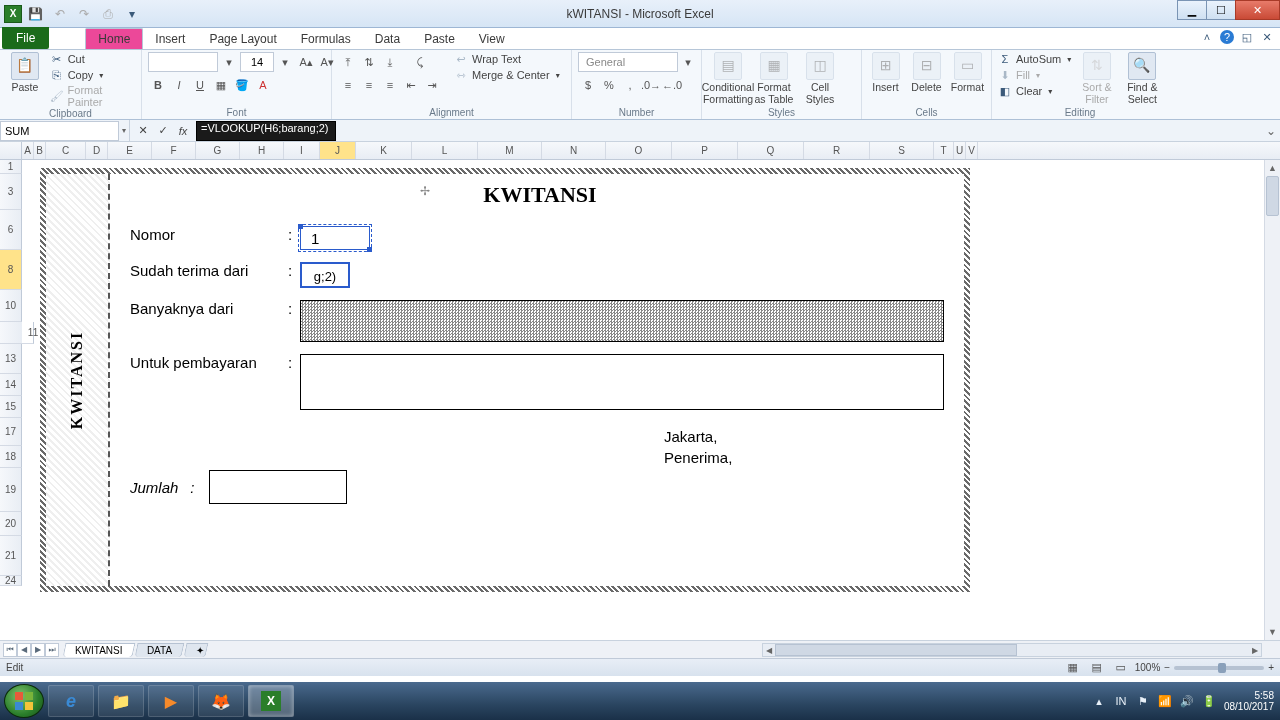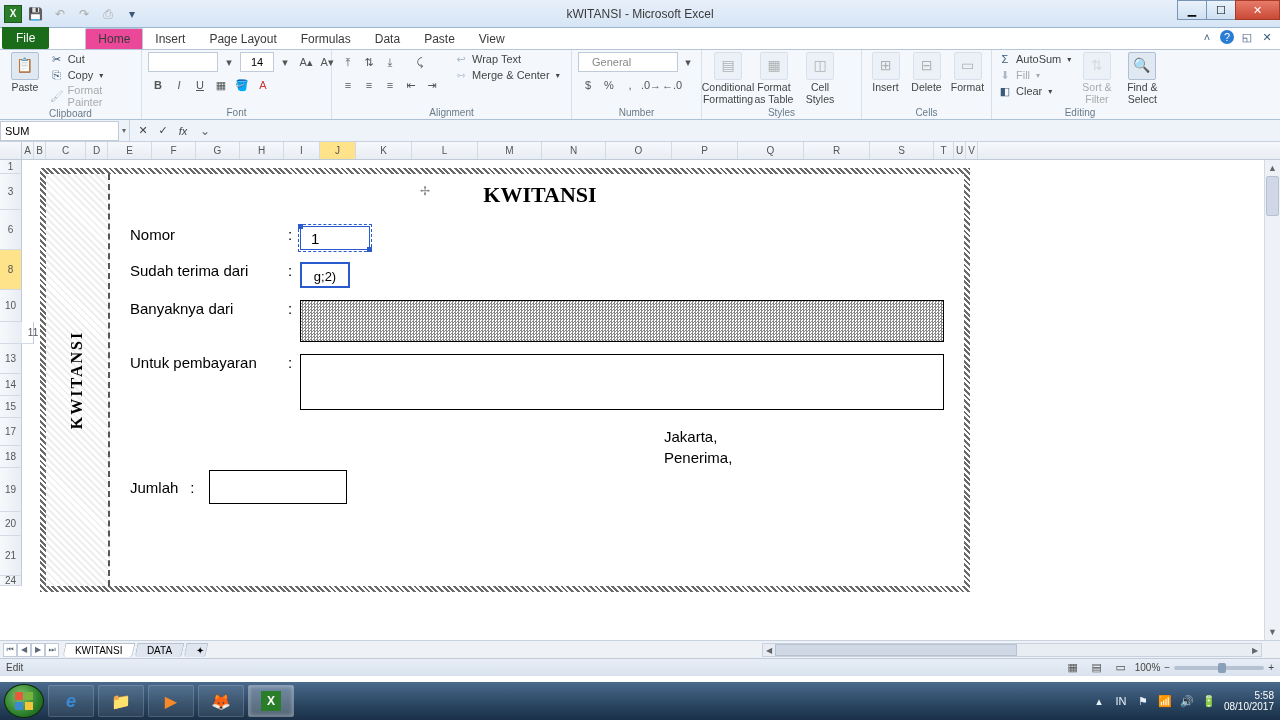--- a/index.html
+++ b/index.html
@@ -31,21 +31,21 @@
 .group { border-right: 1px solid #d8e0ea; padding: 2px 6px 0 6px; display: flex; flex-direction: column; justify-content: space-between; }
 .group-body { display: flex; gap: 6px; align-items: flex-start; flex: 1; }
 .group-label { font-size: 10px; color: #6a7a8a; text-align: center; padding-bottom: 1px; }
 .big-btn { display: flex; flex-direction: column; align-items: center; gap: 2px; width: 40px; font-size: 10.5px; color: #444; text-align: center; line-height: 1.1; }
 .big-btn .bi { width: 28px; height: 28px; background: #e0e8f2; border: 1px solid #b0c0d4; border-radius: 2px; display: flex; align-items: center; justify-content: center; font-size: 14px; }
 .small-list { display: flex; flex-direction: column; gap: 2px; font-size: 11px; color: #444; }
 .small-item { display: flex; align-items: center; gap: 4px; }
 .si-icon { width: 14px; height: 14px; display: inline-flex; align-items: center; justify-content: center; color: #3b5a7a; font-size: 11px; }
 .mini-btn { width: 20px; height: 20px; border: 1px solid transparent; display: inline-flex; align-items: center; justify-content: center; font-size: 11px; color: #555; }
 .btn-row { display: flex; gap: 1px; }
-.font-select { width: 70px; height: 20px; border: 1px solid #c0cad8; background: #fff; font-size: 11px; padding-left: 13px; color: #888; }
+.font-select { width: 70px; height: 20px; border: 1px solid #c0cad8; background: #fff; font-size: 11px; padding-left: 7px; color: #888; }
 .size-select { width: 34px; height: 20px; border: 1px solid #c0cad8; background: #fff; font-size: 11px; text-align: center; }
 .disabled { color: #aaa !important; }
 .disabled .bi, .disabled .si-icon, .disabled svg { opacity: 0.4; }
 
 
 .fxrow { height: 22px; border-bottom: 1px solid #c8d2de; display: flex; align-items: stretch; background: #eef3f9; }
 .namebox { width: 130px; border-right: 1px solid #c8d2de; display: flex; align-items: center; }
 .namebox input { width: 100%; border: none; background: #fff; height: 20px; padding: 0 4px; font-size: 11px; border: 1px solid #c0cad8; }
 .fx-btns { display: flex; align-items: center; gap: 2px; padding: 0 4px; }
 .fx-btn { width: 18px; height: 18px; display: flex; align-items: center; justify-content: center; font-size: 11px; color: #444; cursor: pointer; }
@@ -81,21 +81,21 @@
 .doc-label { width: 158px; }
 .doc-colon { width: 12px; }
 .box-1 { width: 70px; height: 24px; border: 1px solid #2a5bcc; outline: 1px dashed #2a5bcc; outline-offset: 1px; display: flex; align-items: center; padding-left: 10px; position: relative; }
 .box-1::before, .box-1::after { content: ""; position: absolute; width: 5px; height: 5px; background: #2a5bcc; }
 .box-1::before { left: -3px; top: -3px; } .box-1::after { right: -3px; bottom: -3px; }
 .box-2 { width: 50px; height: 26px; border: 2px solid #2a5bcc; display: flex; align-items: flex-end; justify-content: center; padding-bottom: 2px; font-size: 13px; }
 .box-long { flex: 1; height: 44px; border: 1px solid #000; margin-right: 6px; }
 .box-long.dotted { background: repeating-conic-gradient(#888 0 25%, #fff 0 50%) 0 0/3px 3px; height: 42px; }
 .box-payment { height: 56px; }
 .sig { position: absolute; left: 554px; top: 252px; font-size: 15px; line-height: 1.4; }
-.jumlah-row { position: absolute; left: 20px; top: 296px; display: flex; align-items: center; font-size: 15px; }
+.jumlah-row { position: absolute; left: 20px; top: 296px; display: flex; align-items: center; font-size: 15px; font-style: italic; }
 .jumlah-box { width: 138px; height: 34px; border: 1.5px solid #000; margin-left: 8px; }
 .cursor-mark { position: absolute; left: 310px; top: 10px; font-size: 12px; color: #888; }
 
 
 .tabsrow { height: 18px; background: #eef1f6; border-top: 1px solid #c8d2de; display: flex; align-items: center; font-size: 10px; position: relative; }
 .tabnav { display: flex; gap: 0; padding: 0 3px; }
 .tabnav span { width: 14px; height: 14px; display: flex; align-items: center; justify-content: center; color: #5a6a7a; border: 1px solid #c0cad8; background: #fff; font-size: 8px; }
 .sheet-tab { padding: 1px 10px; background: #fff; border: 1px solid #b6c2d2; border-bottom: none; margin-left: 2px; border-radius: 0 0 4px 4px; transform: skewX(-12deg); }
 .sheet-tab span { display: inline-block; transform: skewX(12deg); }
 .sheet-tab.inactive { background: #dfe6ef; }
@@ -328,20 +328,23 @@
 
 <div class="fxrow">
   <div class="namebox">
       <input readonly="" value="SUM" style="">
       <span style="padding:0 3px;color:#666;font-size:8px">▾</span>
     </div>
   <div class="fx-btns">
     <div class="fx-btn">✕</div>
     <div class="fx-btn">✓</div>
     <div class="fx-btn" style="font-style:italic">fx</div>
+  </div>
+  <div class="fx-input-wrap">
+    <span class="fx-input">=VLOOKUP(H6;barang;2)</span>
   </div>
   <div class="fx-expand">⌄</div>
 </div>
 
 <div class="sheet-area">
   <div class="col-headers" id="colHeaders">
     <div class="corner"></div>
   <div class="colh" style="width: 12px;">A</div>
       <div class="colh" style="width: 12px;">B</div>
       <div class="colh" style="width: 40px;">C</div>

